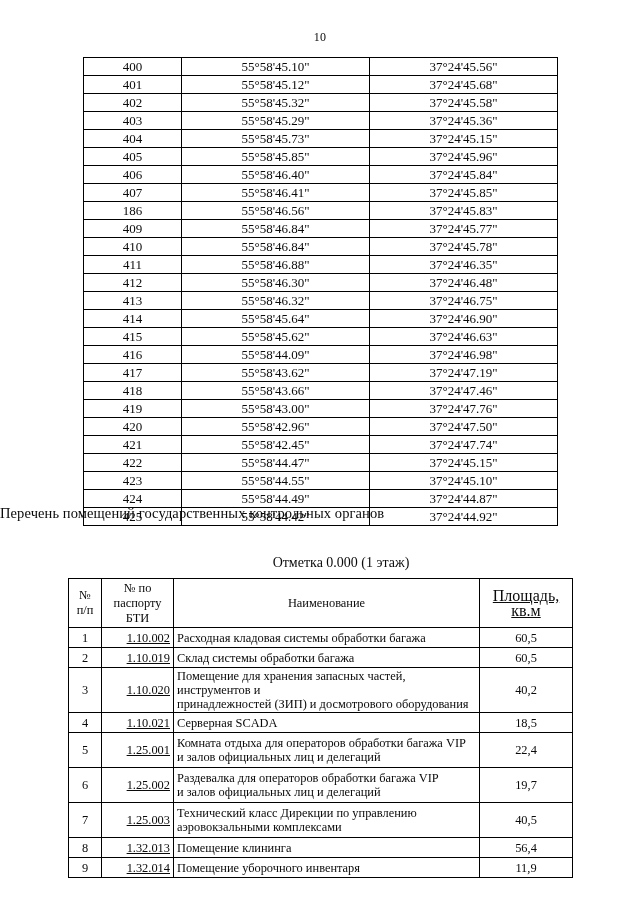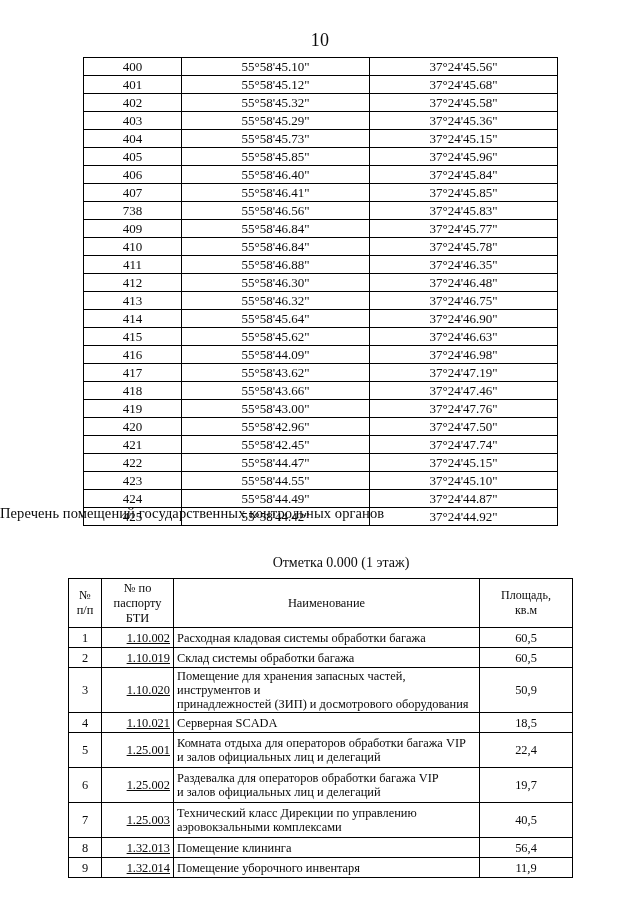--- a/index.html
+++ b/index.html
@@ -22,21 +22,21 @@
     height: 905px;
     box-sizing: border-box;
     padding: 0;
   }
   .page-number {
     position: absolute;
     top: 30px;
     left: 0;
     width: 640px;
     text-align: center;
-    font-size: 18px;
+    font-size: 12px;
     letter-spacing: 0.3px;
   }
 
   
   .coords-wrap {
     position: absolute;
     top: 57px;
     left: 83px;
     width: 474px;
   }
@@ -110,21 +110,22 @@
   table.premises col.p-pass  { width: 72px; }
   table.premises col.p-name  { width: 306px; }
   table.premises col.p-area  { width: 93px; }
 
   table.premises thead th {
     text-align: center;
     height: 46px;
     line-height: 15px;
   }
   table.premises thead th.h-area {
-    font-size: 12px;
+    font-size: 16px;
+    text-decoration: underline;
   }
   td.cell-no    { text-align: center; }
   td.cell-pass  { text-align: right; text-decoration: underline; }
   td.cell-name  { text-align: left; padding-left: 5px; }
   td.cell-area  { text-align: center; }
   tr.row-1line td { height: 17px; }
   tr.row-2line td { height: 32px; }
   .nm-l { display: block; }
 </style>
 </head>
@@ -176,21 +177,21 @@
             <td>406</td>
             <td>55°58'46.40"</td>
             <td>37°24'45.84"</td>
           </tr>
           <tr>
             <td>407</td>
             <td>55°58'46.41"</td>
             <td>37°24'45.85"</td>
           </tr>
           <tr>
-            <td>738</td>
+            <td>186</td>
             <td>55°58'46.56"</td>
             <td>37°24'45.83"</td>
           </tr>
           <tr>
             <td>409</td>
             <td>55°58'46.84"</td>
             <td>37°24'45.77"</td>
           </tr>
           <tr>
             <td>410</td>
@@ -325,21 +326,21 @@
             </td>
             <td class="cell-area">60,5</td>
           </tr>
           <tr class="row-2line">
             <td class="cell-no">3</td>
             <td class="cell-pass">1.10.020</td>
             <td class="cell-name">
               <span class="nm-l">Помещение для хранения запасных частей, инструментов и</span>
               <span class="nm-l">принадлежностей (ЗИП) и досмотрового оборудования</span>
             </td>
-            <td class="cell-area">50,9</td>
+            <td class="cell-area">40,2</td>
           </tr>
           <tr class="row-1line">
             <td class="cell-no">4</td>
             <td class="cell-pass">1.10.021</td>
             <td class="cell-name">
               <span class="nm-l">Серверная SCADA</span>
             </td>
             <td class="cell-area">18,5</td>
           </tr>
           <tr class="row-2line">

